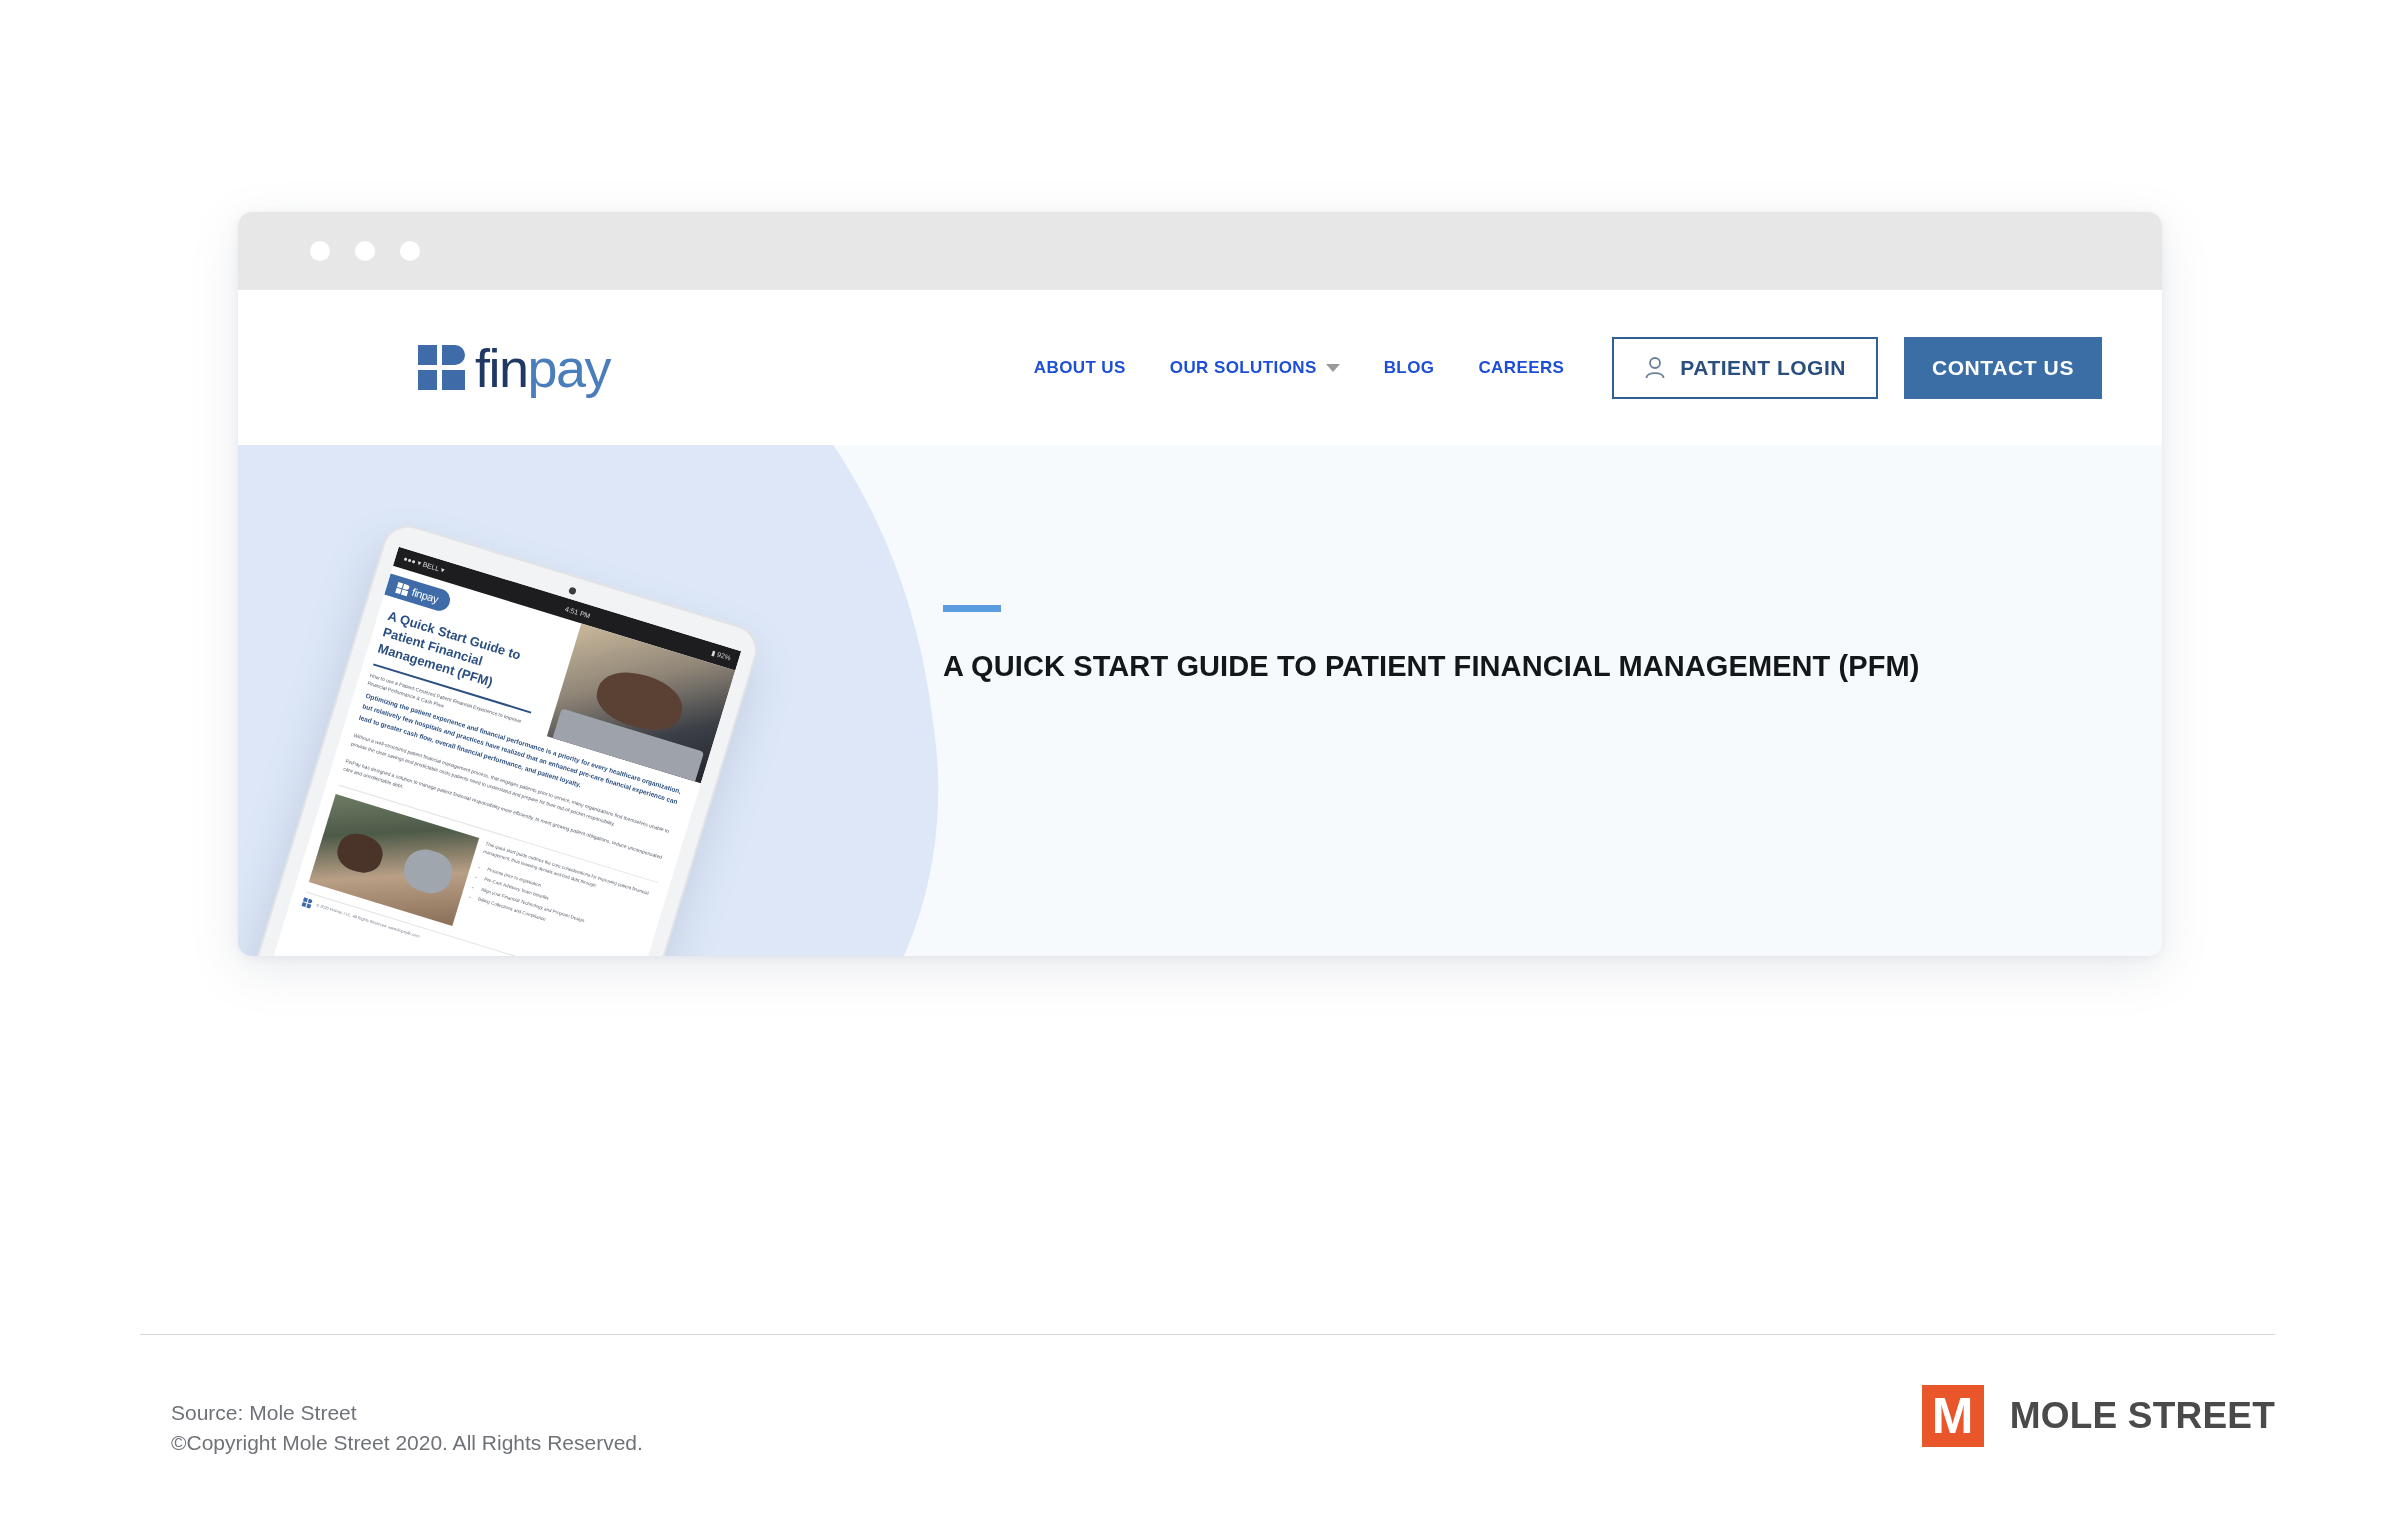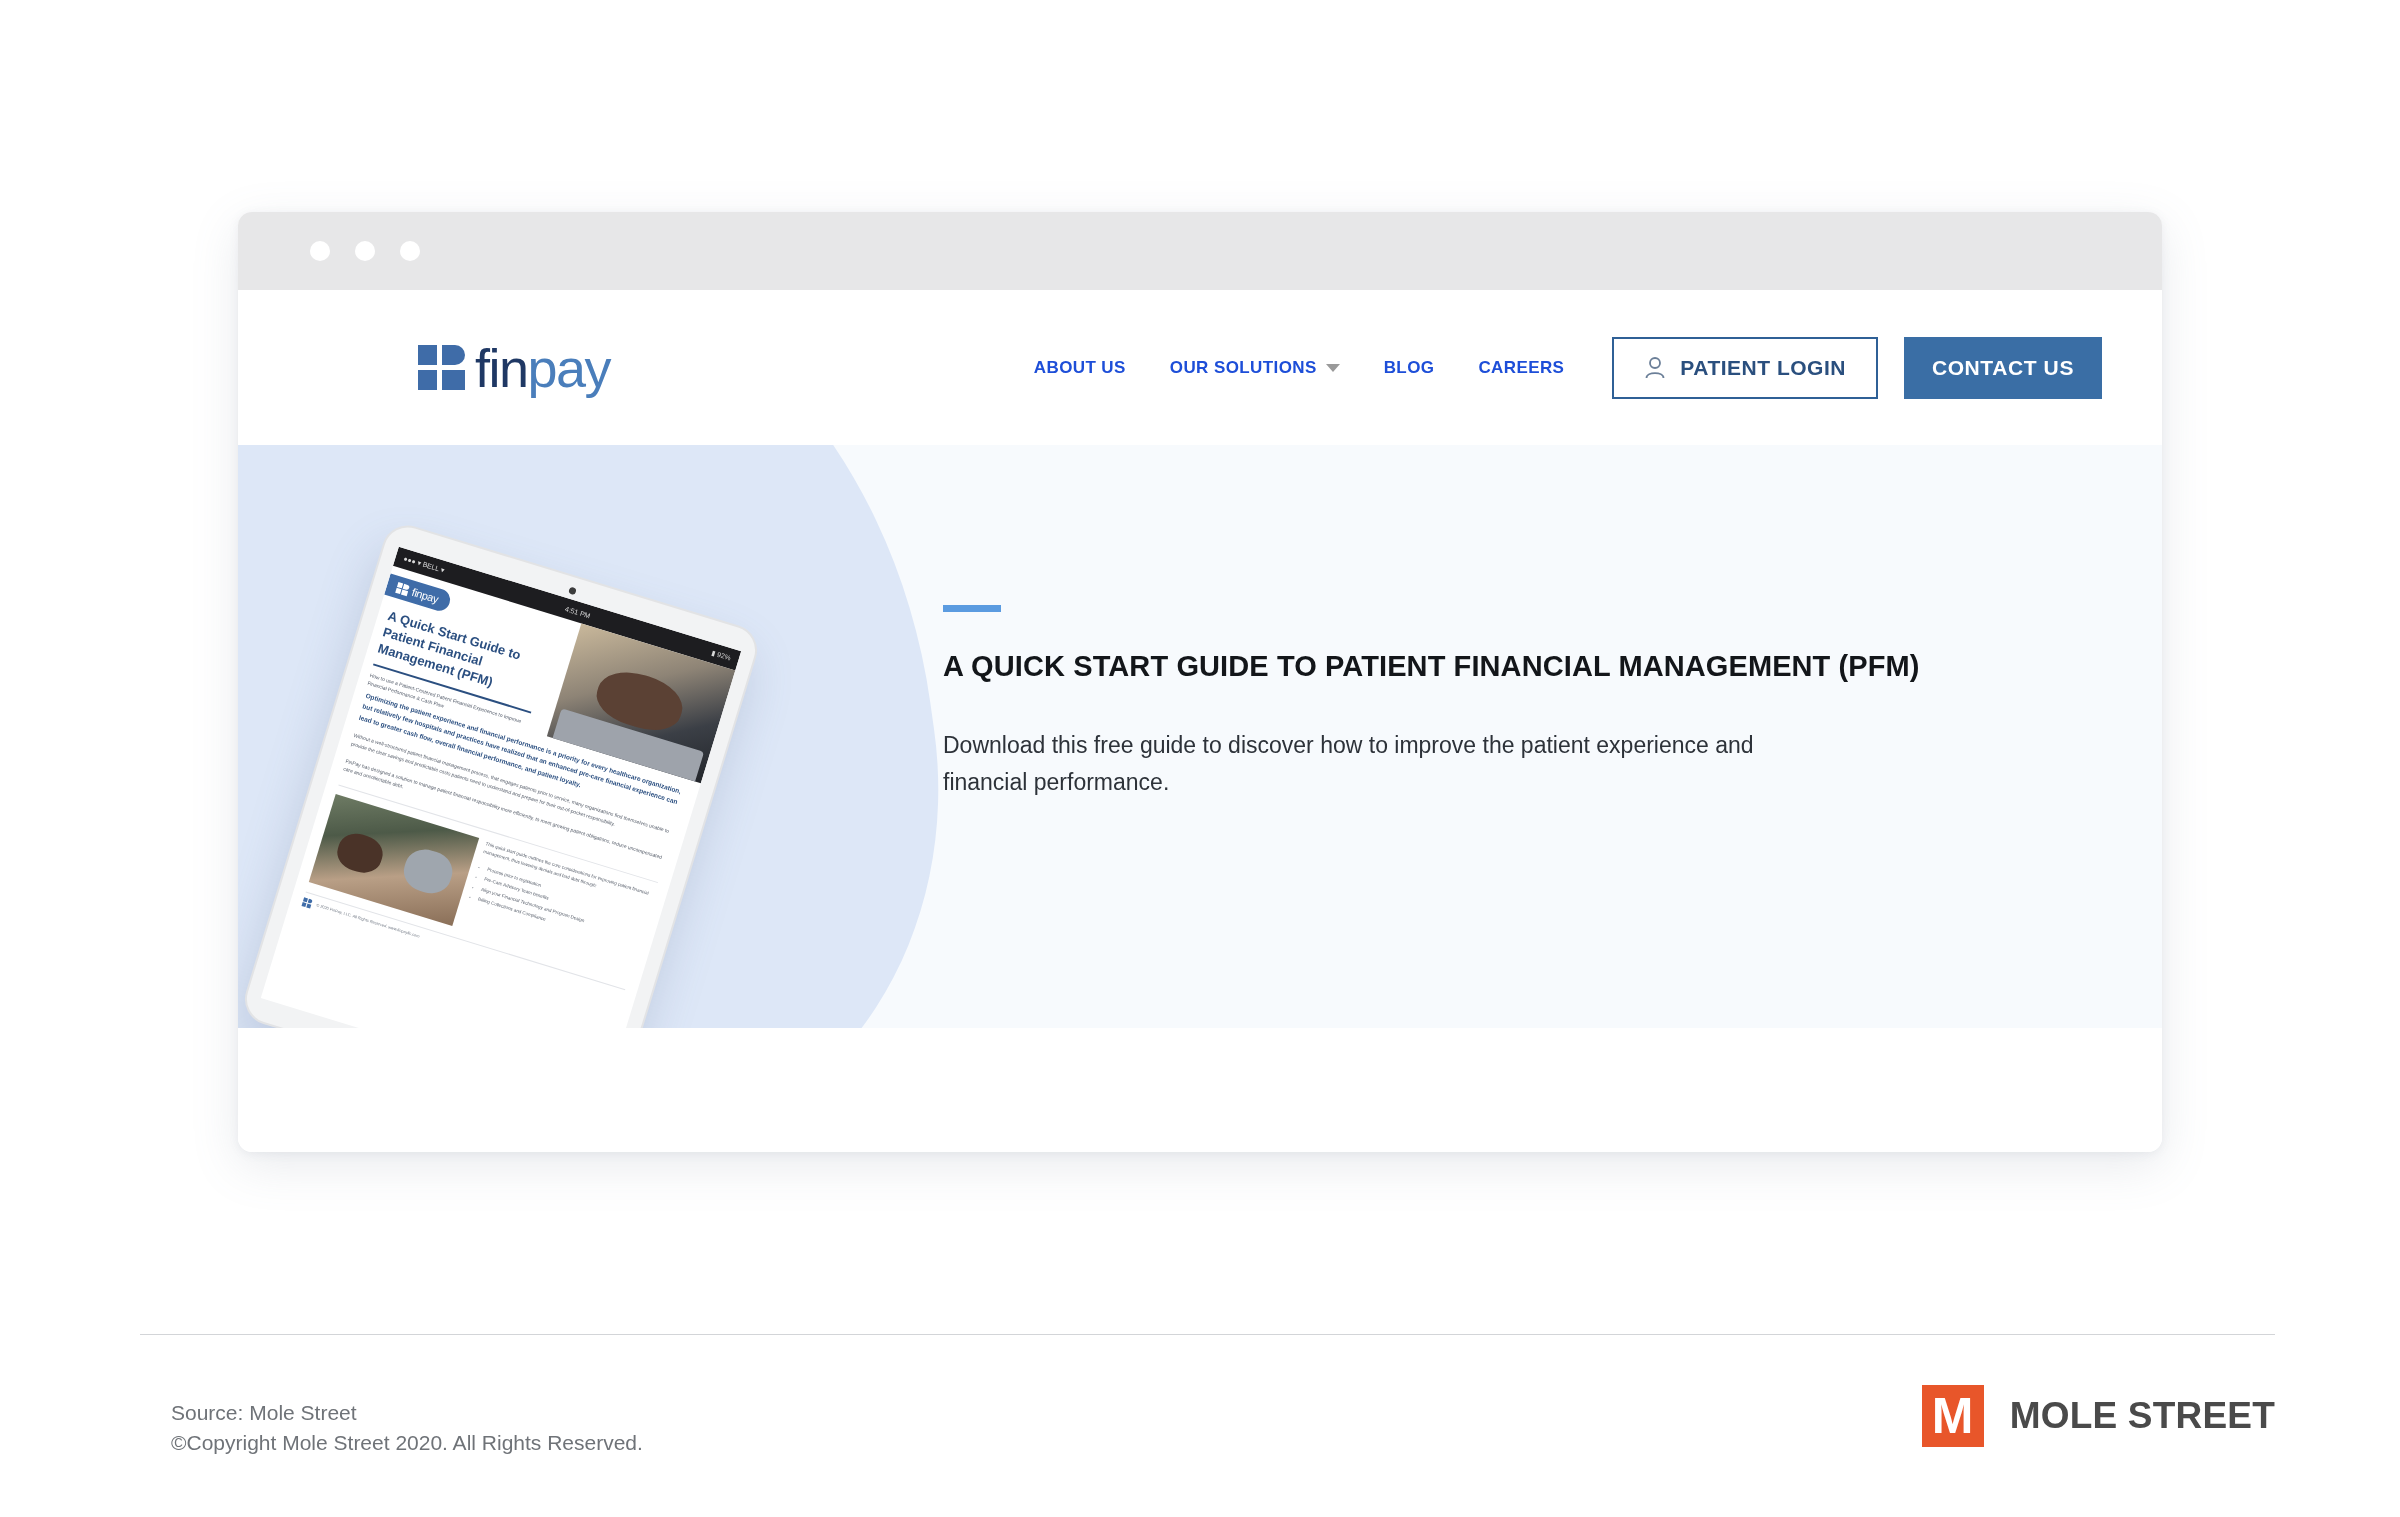--- a/index.html
+++ b/index.html
@@ -12,21 +12,21 @@
     overflow: hidden;
     position: relative;
   }
 
   
   .browser-window {
     position: absolute;
     left: 238px;
     top: 212px;
     width: 1924px;
-    height: 940px;
+    height: 744px;
     border-radius: 14px;
     overflow: hidden;
     background: #ffffff;
     box-shadow: 0 14px 48px rgba(120,130,150,0.16),
                 0 2px 10px rgba(120,130,150,0.10);
   }
 
   .titlebar {
     height: 78px;
     background: #e7e7e8;
@@ -562,21 +562,20 @@
             </div>
           </div>
 
         </div>
       </div>
     </div>
 
     <div class="hero-copy">
       <div class="accent-bar"></div>
       <h1 class="hero-title">A QUICK START GUIDE TO PATIENT FINANCIAL MANAGEMENT (PFM)</h1>
-      <p class="hero-sub">Download this free guide to discover how to improve the patient experience and financial performance.</p>
     </div>
 
   </div>
 
   <div class="below-hero"></div>
 </div>
 
 <div class="divider"></div>
 
 <div class="footer-src">

